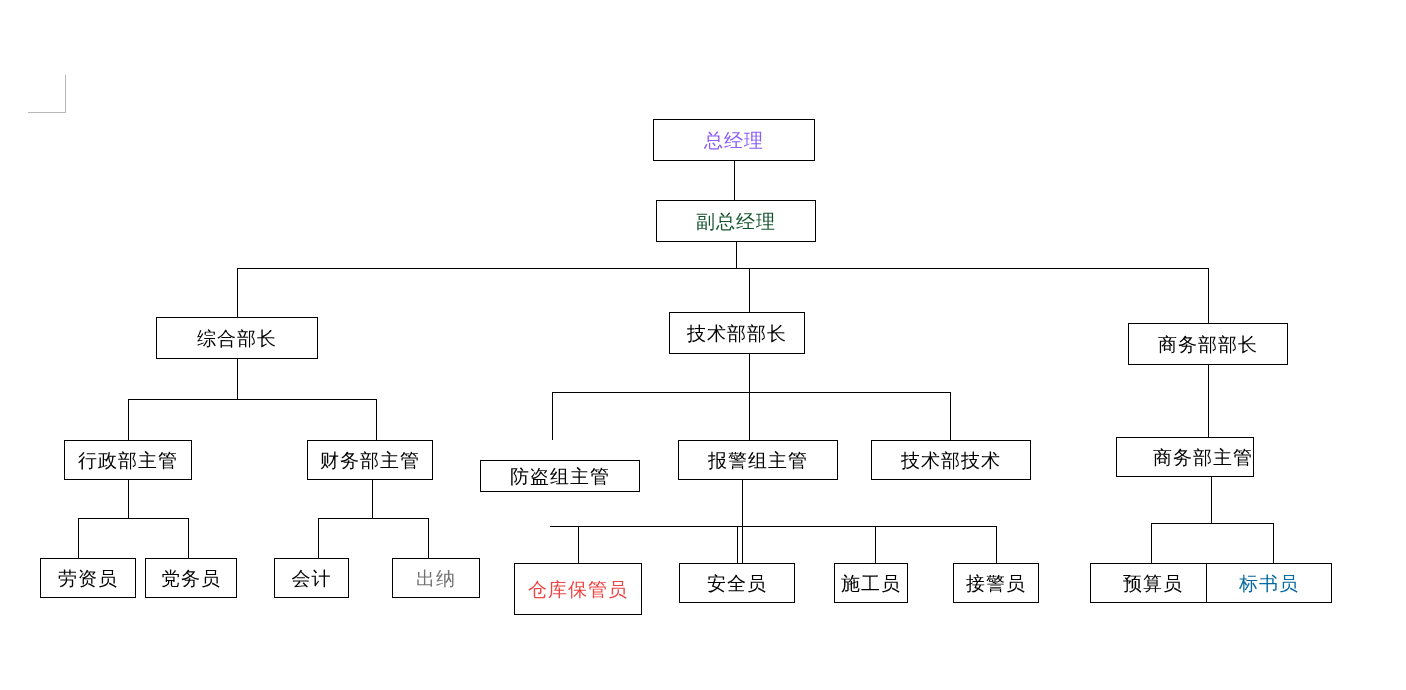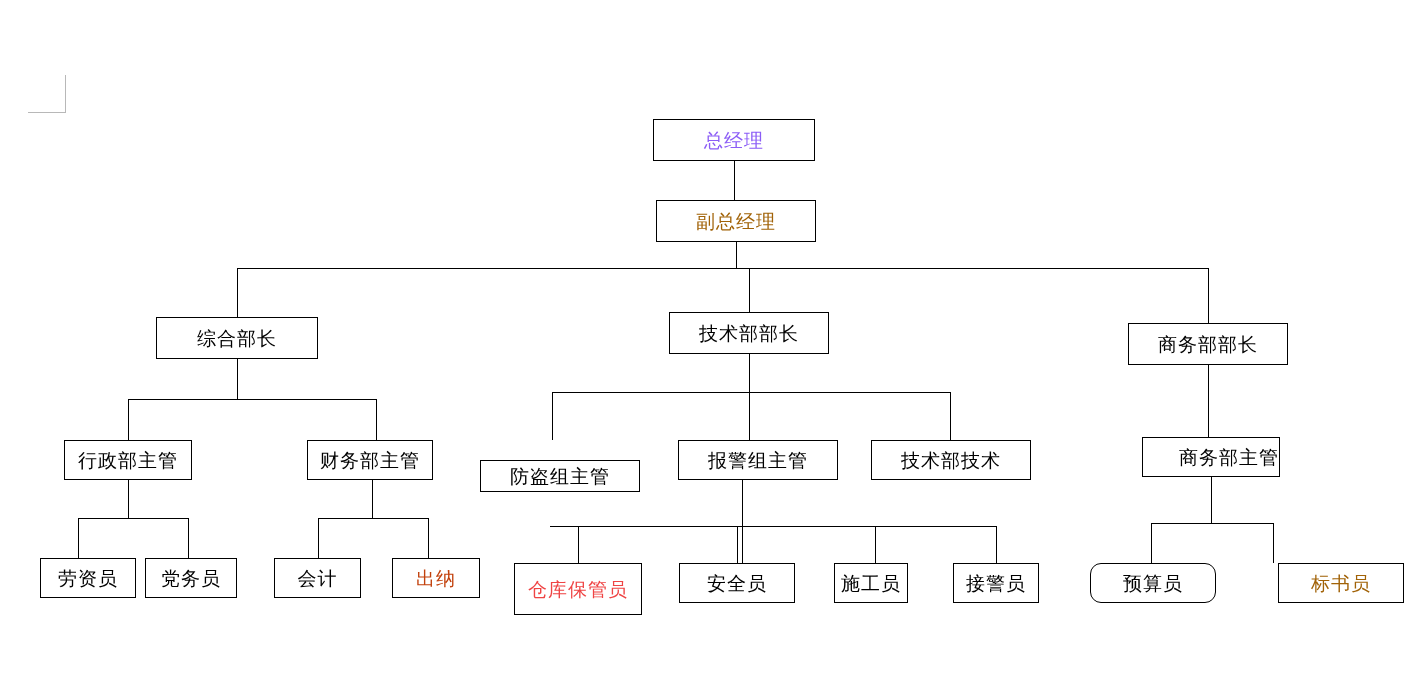--- a/index.html
+++ b/index.html
@@ -96,74 +96,74 @@
       <div class="edge v" style="left: 996px; top: 526px; background: rgb(0, 0, 0); height: 37px;"></div>
       <div class="edge v" style="left: 1211px; top: 477px; background: rgb(0, 0, 0); height: 46px;"></div>
       <div class="edge h" style="left: 1151px; top: 523px; background: rgb(0, 0, 0); width: 122px;"></div>
       <div class="edge v" style="left: 1151px; top: 523px; background: rgb(0, 0, 0); height: 40px;"></div>
       <div class="edge v" style="left: 1273px; top: 523px; background: rgb(0, 0, 0); height: 40px;"></div>
     </div>
   <div id="nodes-layer">
       <div class="node" style="left: 653px; top: 119px; width: 162px; height: 42px; border-color: rgb(0, 0, 0); color: #8b5cf6;">
         <span>总经理</span>
       </div>
-      <div class="node" style="left: 656px; top: 200px; width: 160px; height: 42px; border-color: rgb(0, 0, 0); color: #a16207;">
+      <div class="node" style="left: 656px; top: 200px; width: 160px; height: 42px; border-color: rgb(0, 0, 0); color: #14532d;">
         <span>副总经理</span>
       </div>
       <div class="node" style="left: 156px; top: 317px; width: 162px; height: 42px; border-color: rgb(0, 0, 0); color: rgb(0, 0, 0); text-align: right;">
         <span>综合部长</span>
       </div>
-      <div class="node" style="left: 669px; top: 312px; width: 160px; height: 42px; border-color: rgb(0, 0, 0); color: rgb(0, 0, 0);">
+      <div class="node" style="left: 669px; top: 312px; width: 136px; height: 42px; border-color: rgb(0, 0, 0); color: rgb(0, 0, 0);">
         <span>技术部部长</span>
       </div>
       <div class="node" style="left: 1128px; top: 323px; width: 160px; height: 42px; border-color: rgb(0, 0, 0); color: rgb(0, 0, 0);">
         <span>商务部部长</span>
       </div>
       <div class="node" style="left: 64px; top: 440px; width: 128px; height: 40px; border-color: rgb(0, 0, 0); color: rgb(0, 0, 0);">
         <span>行政部主管</span>
       </div>
       <div class="node" style="left: 307px; top: 440px; width: 126px; height: 40px; border-color: rgb(0, 0, 0); color: rgb(0, 0, 0);">
         <span>财务部主管</span>
       </div>
       <div class="node" style="left: 480px; top: 460px; width: 160px; height: 32px; border-color: rgb(0, 0, 0); color: rgb(0, 0, 0);">
         <span>防盗组主管</span>
       </div>
       <div class="node" style="left: 678px; top: 440px; width: 160px; height: 40px; border-color: rgb(0, 0, 0); color: rgb(0, 0, 0);">
         <span>报警组主管</span>
       </div>
       <div class="node" style="left: 871px; top: 440px; width: 160px; height: 40px; border-color: rgb(0, 0, 0); color: rgb(0, 0, 0);">
         <span>技术部技术</span>
       </div>
-      <div class="node" style="left: 1142px; top: 437px; width: 138px; height: 40px; border-color: rgb(0, 0, 0); color: rgb(0, 0, 0); padding-left: 36px;">
+      <div class="node" style="left: 1116px; top: 437px; width: 138px; height: 40px; border-color: rgb(0, 0, 0); color: rgb(0, 0, 0); padding-left: 36px;">
         <span>商务部主管</span>
       </div>
       <div class="node" style="left: 15px; top: 558px; width: 96px; height: 40px; border-color: rgb(0, 0, 0); color: rgb(0, 0, 0); margin-left: 25px;">
         <span>劳资员</span>
       </div>
       <div class="node" style="left: 145px; top: 558px; width: 92px; height: 40px; border-color: rgb(0, 0, 0); color: rgb(0, 0, 0);">
         <span>党务员</span>
       </div>
-      <div class="node" style="left: 274px; top: 558px; width: 87px; height: 40px; border-color: rgb(0, 0, 0); color: rgb(0, 0, 0);">
+      <div class="node" style="left: 274px; top: 558px; width: 75px; height: 40px; border-color: rgb(0, 0, 0); color: rgb(0, 0, 0);">
         <span>会计</span>
       </div>
-      <div class="node" style="left: 392px; top: 558px; width: 88px; height: 40px; border-color: rgb(0, 0, 0); color: #c2410c;">
+      <div class="node" style="left: 392px; top: 558px; width: 88px; height: 40px; border-color: rgb(0, 0, 0); color: #737373;">
         <span>出纳</span>
       </div>
       <div class="node" style="left: 514px; top: 563px; width: 128px; height: 52px; border-color: rgb(0, 0, 0); color: #ef4444;">
         <span>仓库保管员</span>
       </div>
       <div class="node" style="left: 679px; top: 563px; width: 116px; height: 40px; border-color: rgb(0, 0, 0); color: rgb(0, 0, 0);">
         <span>安全员</span>
       </div>
       <div class="node" style="left: 834px; top: 563px; width: 74px; height: 40px; border-color: rgb(0, 0, 0); color: rgb(0, 0, 0);">
         <span>施工员</span>
       </div>
       <div class="node" style="left: 953px; top: 563px; width: 86px; height: 40px; border-color: rgb(0, 0, 0); color: rgb(0, 0, 0);">
         <span>接警员</span>
       </div>
-      <div class="node" style="left: 1090px; top: 563px; width: 126px; height: 40px; border-color: rgb(0, 0, 0); color: rgb(0, 0, 0); border-radius: 11px;">
+      <div class="node" style="left: 1090px; top: 563px; width: 126px; height: 40px; border-color: rgb(0, 0, 0); color: rgb(0, 0, 0);">
         <span>预算员</span>
       </div>
-      <div class="node" style="left: 1278px; top: 563px; width: 126px; height: 40px; border-color: rgb(0, 0, 0); color: #a16207;">
+      <div class="node" style="left: 1206px; top: 563px; width: 126px; height: 40px; border-color: rgb(0, 0, 0); color: #0369a1;">
         <span>标书员</span>
       </div>
     </div>
 </div>
 
 </body></html>

